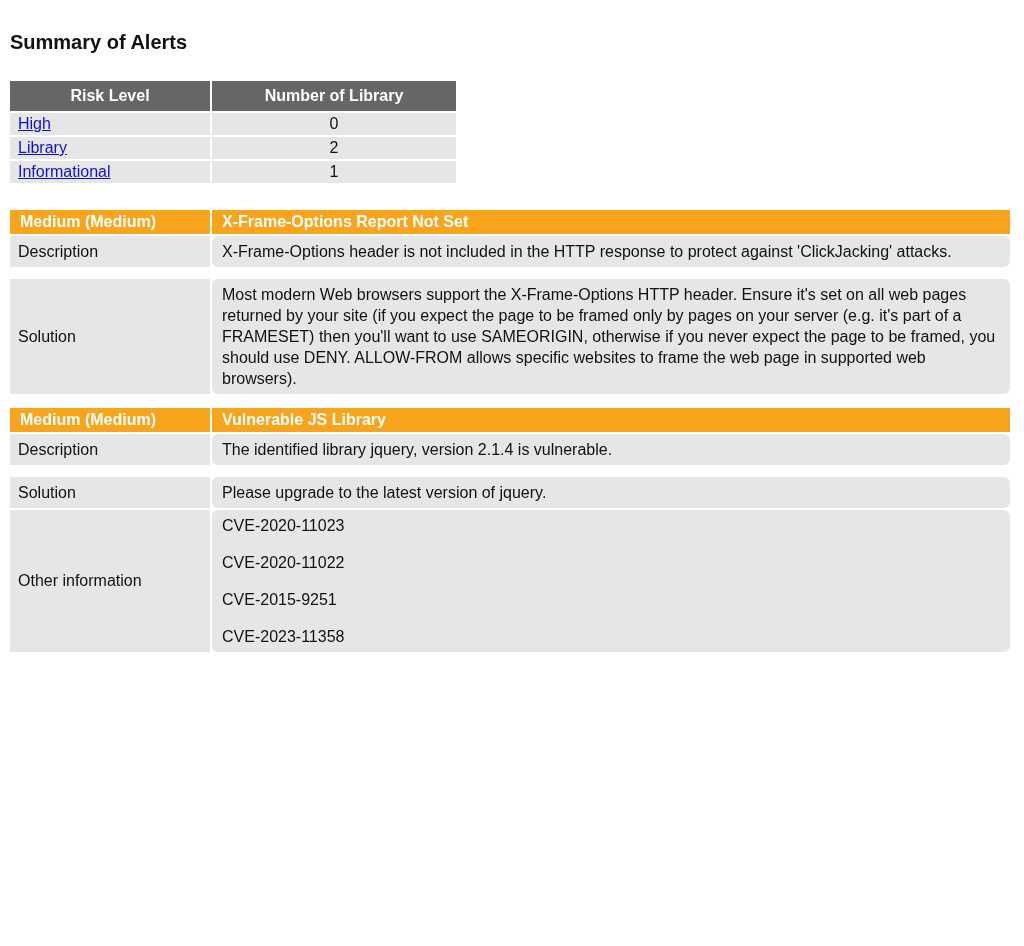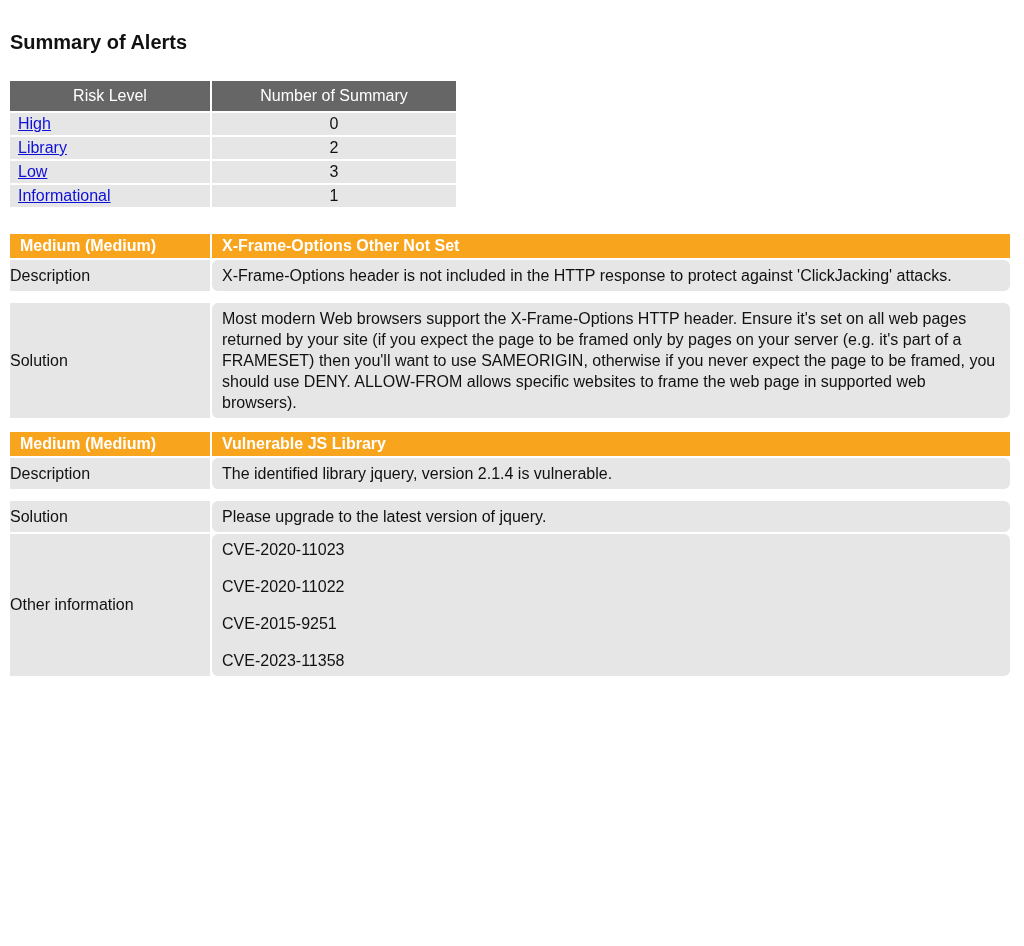--- a/index.html
+++ b/index.html
@@ -37,21 +37,21 @@
   
   table{
     border-collapse:separate;border-spacing:2px;
     margin-left:-2px;
   }
   td,th{font-size:16px;}
 
   
   .summary-table{margin-top:25px;}
   .summary-table th{
-    background:var(--header-gray);color:#ffffff;font-weight:normal;
+    background:var(--header-gray);color:#ffffff;font-weight:bold;
     height:30px;text-align:center;padding:2px 8px;
   }
   .summary-table td{
     background:var(--row-bg);height:15px;padding:2px 8px;
   }
   .summary-table td.count{text-align:center;}
   .summary-table .c1{width:200px;}
   .summary-table .c2{width:244px;}
   a.risk-link{color:var(--link-blue);text-decoration:underline;cursor:pointer;}
 
@@ -60,21 +60,21 @@
   .alert-table + .alert-table{margin-top:10px;}
   .alert-table .c1{width:200px;}
   .alert-table .c2{width:798px;}
   .alert-table th{
     background:var(--risk-medium);color:#ffffff;font-weight:bold;
     height:24px;text-align:left;padding:2px 10px;
   }
   .alert-table td{
     background:var(--row-bg);vertical-align:middle;
   }
-  .alert-table td.label{padding:4px 0;}
+  .alert-table td.label{padding:4px 8px;}
   .alert-table td.content{
     padding:5px 10px;line-height:21px;
     overflow-wrap:break-word;word-wrap:break-word;border-radius:6px;
   }
   .alert-table tr.spacer td{
     background:transparent;height:8px;padding:0;
   }
   td.content .para{margin:0;line-height:21px;}
   td.content .para + .para{margin-top:16px;}
 </style>
@@ -87,51 +87,47 @@
   <h2 class="section-heading" id="summary-heading">Summary of Alerts</h2>
 
   <table class="summary-table">
     <colgroup>
         <col class="c1">
         <col class="c2">
       </colgroup>
     <tbody>
         <tr>
       <th>Risk Level</th>
-      <th>Number of Summary</th>
+      <th>Number of Library</th>
     </tr>
     <tr>
       <td><a class="risk-link">High</a></td>
       <td class="count">0</td>
     </tr>
     <tr>
       <td><a class="risk-link">Library</a></td>
       <td class="count">2</td>
-    </tr>
-    <tr>
-      <td><a class="risk-link">Low</a></td>
-      <td class="count">3</td>
     </tr>
     <tr>
       <td><a class="risk-link">Informational</a></td>
       <td class="count">1</td>
     </tr>
   </tbody>
     </table>
 
 
   <table class="alert-table">
     <colgroup>
         <col class="c1">
         <col class="c2">
       </colgroup>
     <tbody>
         <tr>
       <th>Medium (Medium)</th>
-      <th>X-Frame-Options Other Not Set</th>
+      <th>X-Frame-Options Report Not Set</th>
     </tr>
     <tr>
       <td class="label">Description</td>
       <td class="content">X-Frame-Options header is not included in the HTTP response to protect against 'ClickJacking' attacks.</td>
     </tr>
     <tr class="spacer">
           <td></td>
           <td></td>
         </tr>
     <tr>

